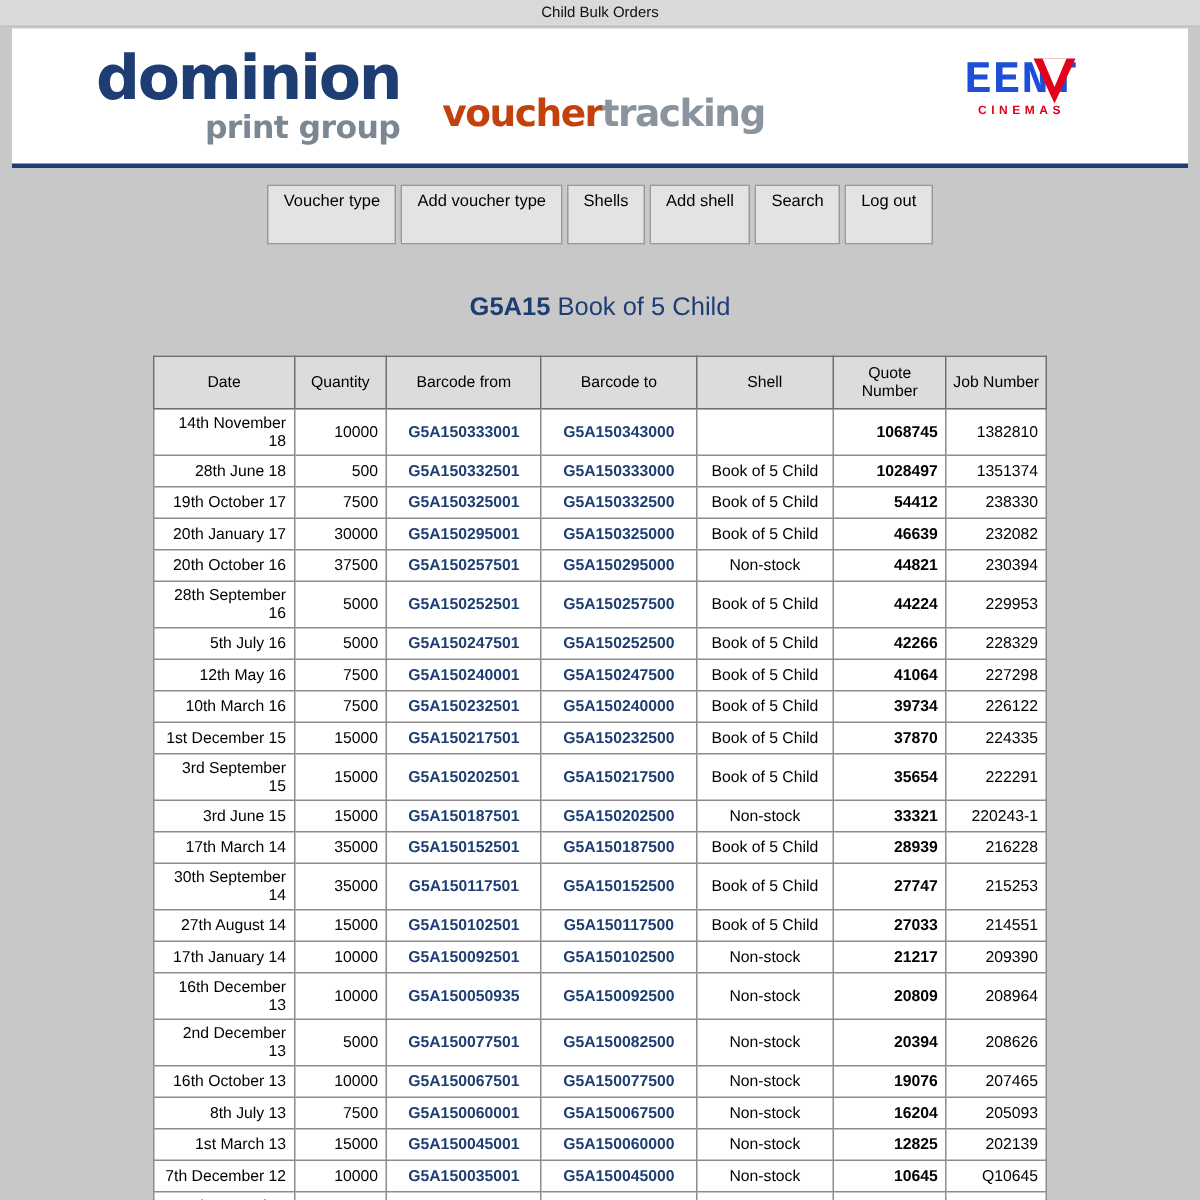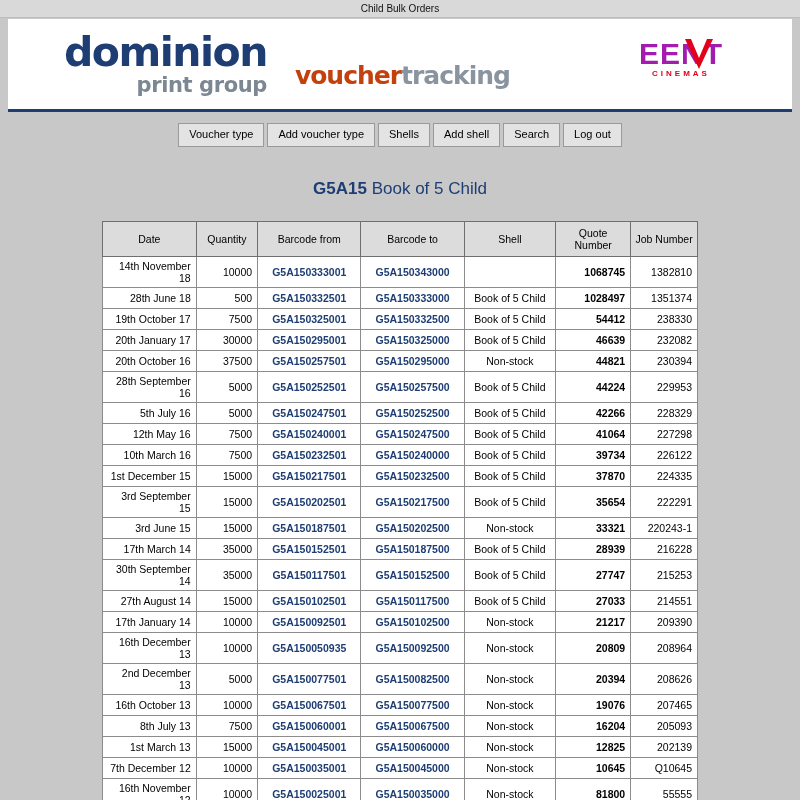--- a/index.html
+++ b/index.html
@@ -72,23 +72,23 @@
   .event-logo {
     position: absolute;
     right: 46px;
     top: 18px;
     text-align: center;
     width: 130px;
   }
   .event-word {
     font-size: 30px;
     font-weight: bold;
-    color: #a21caf;
+    color: #1d4ed8;
     letter-spacing: 1px;
-    font-family: Liberation Sans, sans-serif;
+    font-family: Liberation Mono, monospace;
     position: relative;
     display: inline-block;
   }
   .event-v {
     position: absolute;
     left: 46px;
     top: 2px;
     width: 0;
     height: 0;
     border-left: 14px solid transparent;
@@ -114,21 +114,21 @@
   }
   .navbar {
     margin-top: 11px;
     display: flex;
     justify-content: center;
     gap: 3px;
   }
   .navbtn {
     background: #e3e3e3;
     border: 1px solid #9a9a9a;
-    padding: 4px 10px 6px 10px;
+    padding: 4px 10px 22px 10px;
     font-size: 11px;
     color: #000;
     cursor: pointer;
     line-height: 1.1;
   }
   .title {
     text-align: center;
     margin-top: 32px;
     color: #1d3d73;
     font-size: 17px;

